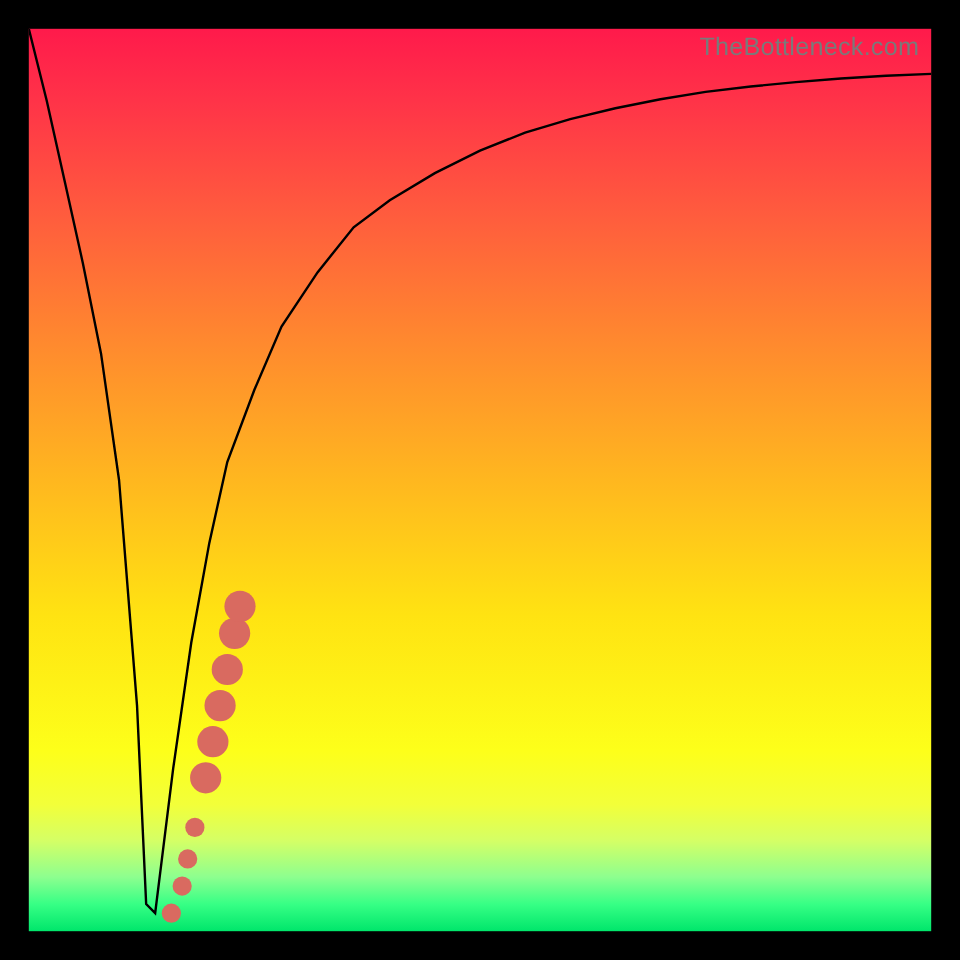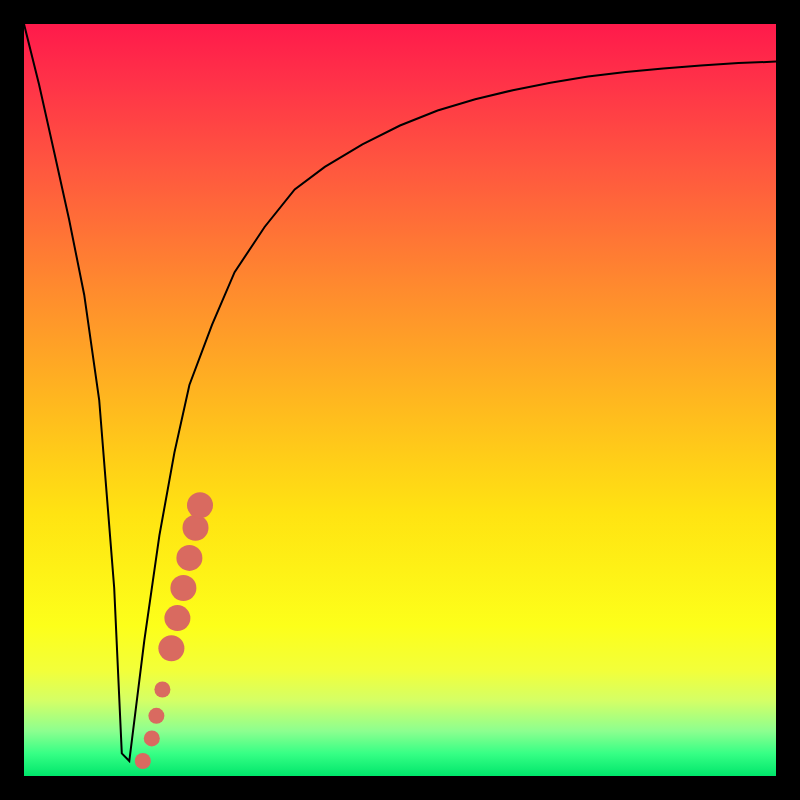--- a/index.html
+++ b/index.html
@@ -56,20 +56,21 @@
     top: 0;
     width: 752px;
     height: 752px;
   }
 </style>
 </head>
 <body>
 
 <div class="outer">
   <div class="plot">
+    <div class="watermark">TheBottleneck.com</div>
     <svg class="curve" viewBox="0 0 752 752" preserveAspectRatio="none">
       <path id="main-curve" fill="none" stroke="#000" stroke-width="2" d="M0.0 0.0 L15.0 60.2 L30.1 127.8 L45.1 195.5 L60.2 270.7 L75.2 376.0 L90.2 564.0 L97.8 729.4 L105.3 737.0 L120.3 616.6 L135.4 511.4 L150.4 428.6 L165.4 361.0 L188.0 300.8 L210.6 248.2 L240.6 203.0 L270.7 165.4 L300.8 142.9 L338.4 120.3 L376.0 101.5 L413.6 86.5 L451.2 75.2 L488.8 66.2 L526.4 58.7 L564.0 52.6 L601.6 48.1 L639.2 44.4 L676.8 41.4 L714.4 39.1 L752.0 37.6"></path>
       <g id="markers">
           <circle cx="118.8" cy="737.0" r="8" fill="#d96a60"></circle>
           <circle cx="127.8" cy="714.4" r="8" fill="#d96a60"></circle>
           <circle cx="132.4" cy="691.8" r="8" fill="#d96a60"></circle>
           <circle cx="138.4" cy="665.5" r="8" fill="#d96a60"></circle>
           <circle cx="147.4" cy="624.2" r="13" fill="#d96a60"></circle>
           <circle cx="153.4" cy="594.1" r="13" fill="#d96a60"></circle>
           <circle cx="159.4" cy="564.0" r="13" fill="#d96a60"></circle>

